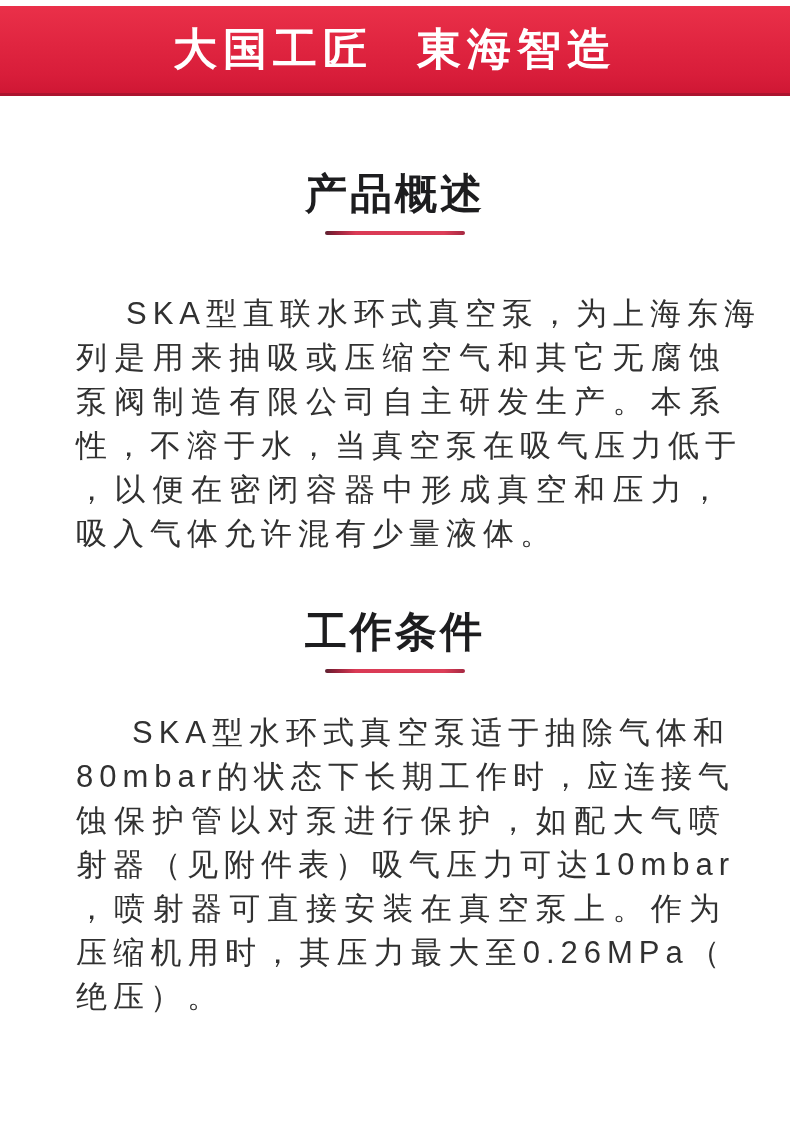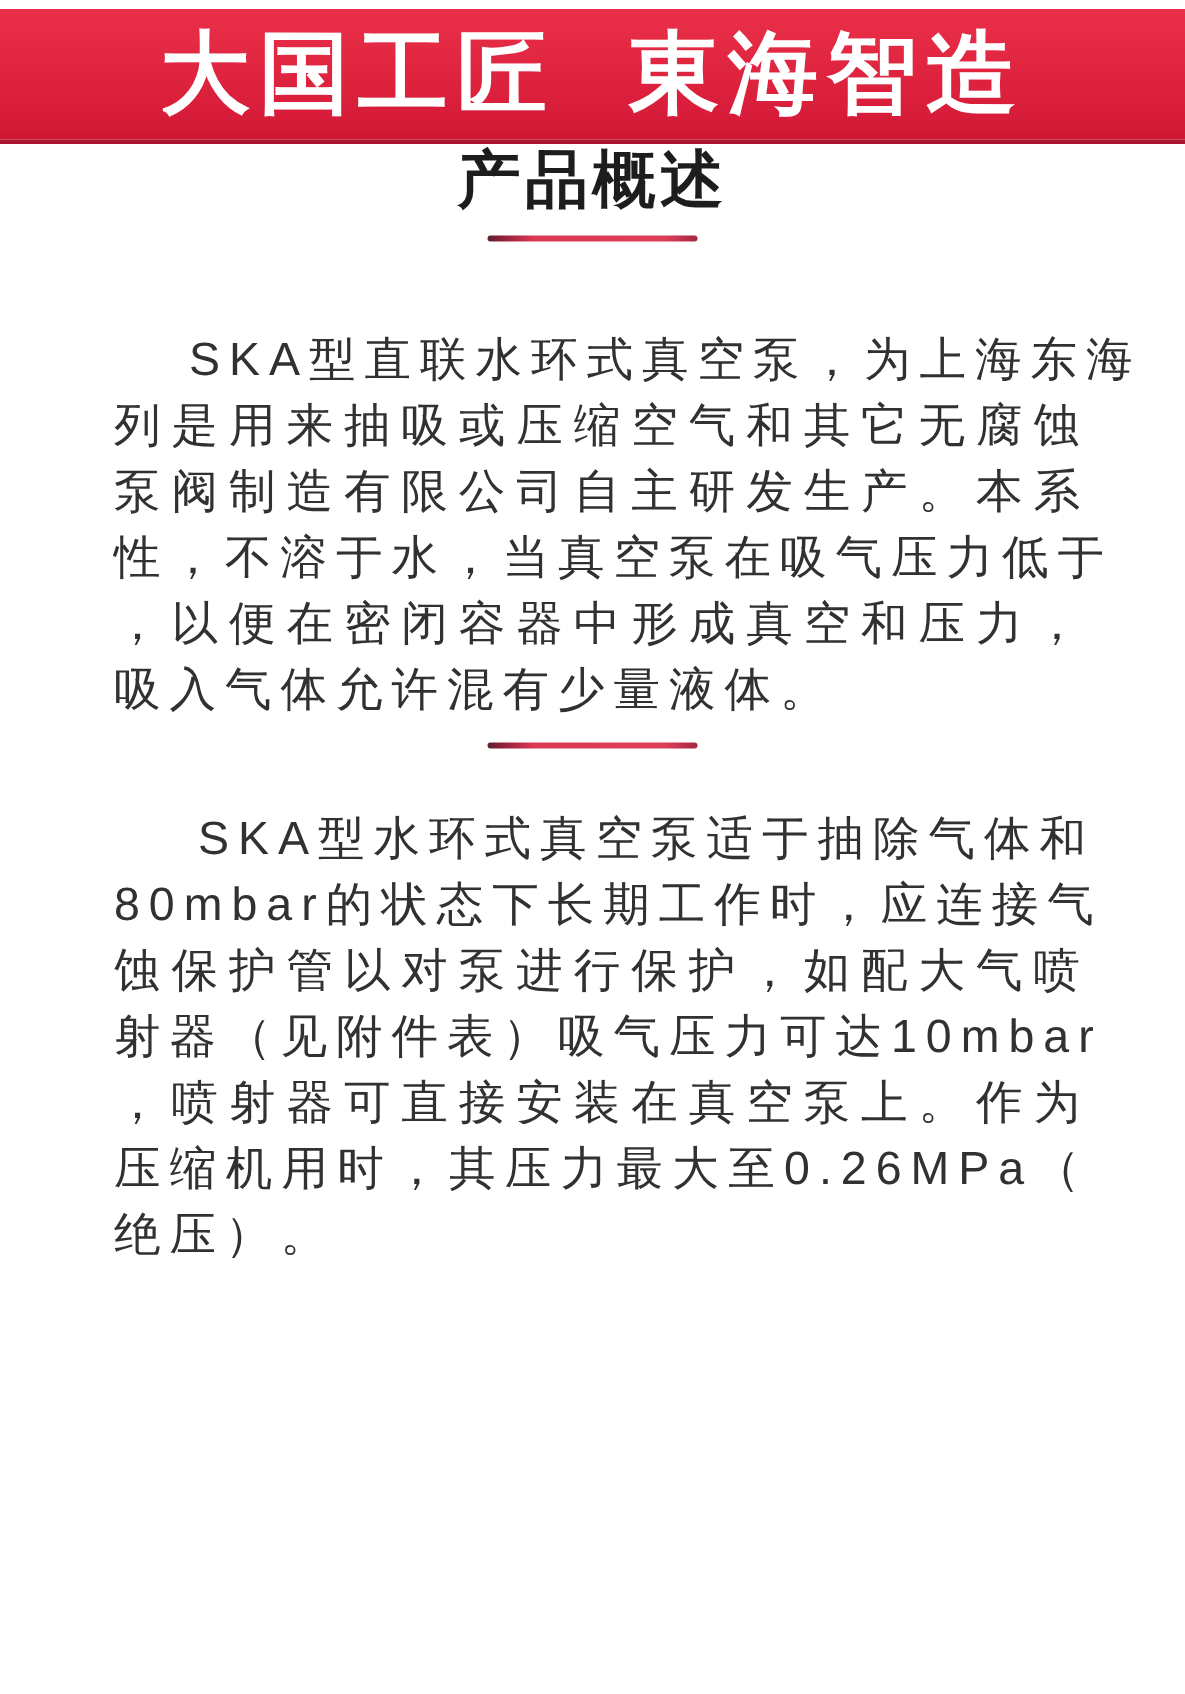--- a/index.html
+++ b/index.html
@@ -24,38 +24,38 @@
     margin-top: 6px;
     height: 87px;
     background: linear-gradient(180deg, #ea3049 0%, #e02540 45%, #d81d3a 80%, #cf1734 100%);
     border-bottom: 3px solid #ab142e;
     display: flex;
     align-items: center;
     justify-content: center;
   }
   .banner-title {
     color: #ffffff;
-    font-size: 60px;
+    font-size: 44px;
     font-weight: bold;
     letter-spacing: 6px;
     word-spacing: 26px;
     text-align: center;
     white-space: nowrap;
   }
   
   .sec-title {
     margin: 0;
     text-align: center;
     font-size: 42px;
     line-height: 48px;
     font-weight: bold;
     color: #1d1d1f;
     letter-spacing: 3px;
   }
-  .sec-overview .sec-title { }
+  .sec-overview .sec-title { margin-top: 74px; }
   .sec-conditions .sec-title { margin-top: 52px; }
   .rule {
     width: 140px;
     height: 4px;
     margin: 13px auto 0;
     border-radius: 2px;
     background: linear-gradient(90deg, #5d2231 0%, #8e2038 7%, #da3a55 22%, #dc3e58 85%, #a52841 100%);
   }
   
   .para {
@@ -95,20 +95,21 @@
       <div class="ln start-1">SKA型直联水环式真空泵，为上海东海</div>
       <div class="ln">列是用来抽吸或压缩空气和其它无腐蚀</div>
       <div class="ln">泵阀制造有限公司自主研发生产。本系</div>
       <div class="ln">性，不溶于水，当真空泵在吸气压力低于</div>
       <div class="ln">，以便在密闭容器中形成真空和压力，</div>
       <div class="ln end">吸入气体允许混有少量液体。</div>
     </div>
   </section>
 
   <section class="sec-conditions">
+    <h2 class="sec-title">工作条件</h2>
     <div class="rule"></div>
     <div class="para">
       <div class="ln start-2">SKA型水环式真空泵适于抽除气体和</div>
       <div class="ln">80mbar的状态下长期工作时，应连接气</div>
       <div class="ln">蚀保护管以对泵进行保护，如配大气喷</div>
       <div class="ln">射器（见附件表）吸气压力可达10mbar</div>
       <div class="ln">，喷射器可直接安装在真空泵上。作为</div>
       <div class="ln">压缩机用时，其压力最大至0.26MPa（</div>
       <div class="ln end">绝压）。</div>
     </div>

